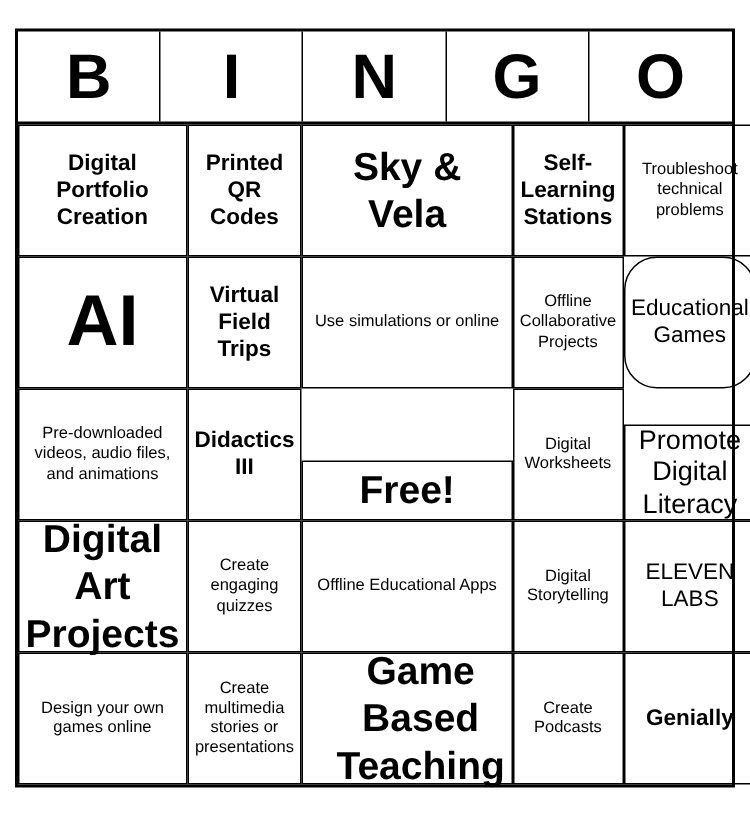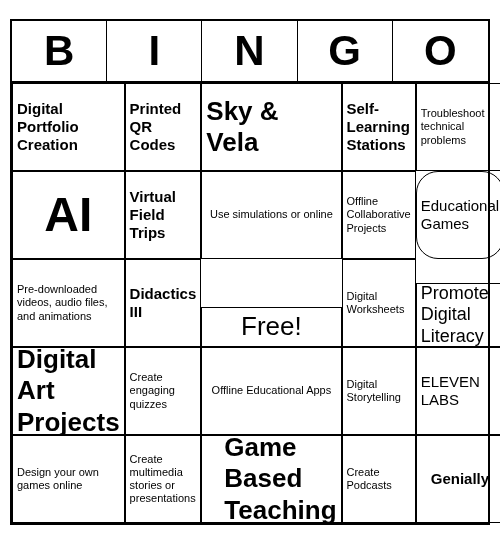--- a/index.html
+++ b/index.html
@@ -34,20 +34,21 @@
     .bingo-grid {
       display: grid;
       grid-template-columns: repeat(5, 1fr);
       grid-template-rows: repeat(5, 88px);
     }
     .bingo-cell {
       border: 1px solid #000;
       display: flex;
       align-items: center;
       justify-content: center;
+      text-align: center;
       padding: 4px;
       font-size: 13px;
       line-height: 1.2;
       position: relative;
     }
   </style>
 </head>
 <body>
 
 <div class="bingo-card">
@@ -64,21 +65,21 @@
       <div class="bingo-cell" style="font-size: 26px; font-weight: bold;">Sky &amp; Vela</div>
       <div class="bingo-cell" style="font-size: 15px; font-weight: bold;">Self-Learning Stations</div>
       <div class="bingo-cell" style="font-size: 11px;">Troubleshoot technical problems</div>
       <div class="bingo-cell" style="font-size: 48px; font-weight: bold;">AI</div>
       <div class="bingo-cell" style="font-size: 15px; font-weight: bold;">Virtual Field Trips</div>
       <div class="bingo-cell" style="font-size: 11px;">Use simulations or online</div>
       <div class="bingo-cell" style="font-size: 11px;">Offline Collaborative Projects</div>
       <div class="bingo-cell" style="font-size: 15px; font-weight: normal; border-radius: 22px;">Educational Games</div>
       <div class="bingo-cell" style="font-size: 11px;">Pre-downloaded videos, audio files, and animations</div>
       <div class="bingo-cell" style="font-size: 15px; font-weight: bold;">Didactics III</div>
-      <div class="bingo-cell" style="font-size: 26px; font-weight: normal; margin-top: 48px;">Free!</div>
+      <div class="bingo-cell" style="font-size: 26px; font-weight: bold; margin-top: 48px;">Free!</div>
       <div class="bingo-cell" style="font-size: 11px;">Digital Worksheets</div>
       <div class="bingo-cell" style="font-size: 18px; font-weight: normal; margin-top: 24px;">Promote Digital Literacy</div>
       <div class="bingo-cell" style="font-size: 26px; font-weight: bold;">Digital Art Projects</div>
       <div class="bingo-cell" style="font-size: 11px;">Create engaging quizzes</div>
       <div class="bingo-cell" style="font-size: 11px;">Offline Educational Apps</div>
       <div class="bingo-cell" style="font-size: 11px;">Digital Storytelling</div>
       <div class="bingo-cell" style="font-size: 15px; font-weight: normal;">ELEVEN LABS</div>
       <div class="bingo-cell" style="font-size: 11px;">Design your own games online</div>
       <div class="bingo-cell" style="font-size: 11px;">Create multimedia stories or presentations</div>
       <div class="bingo-cell" style="font-size: 26px; font-weight: bold; padding-left: 22px;">Game Based Teaching</div>

